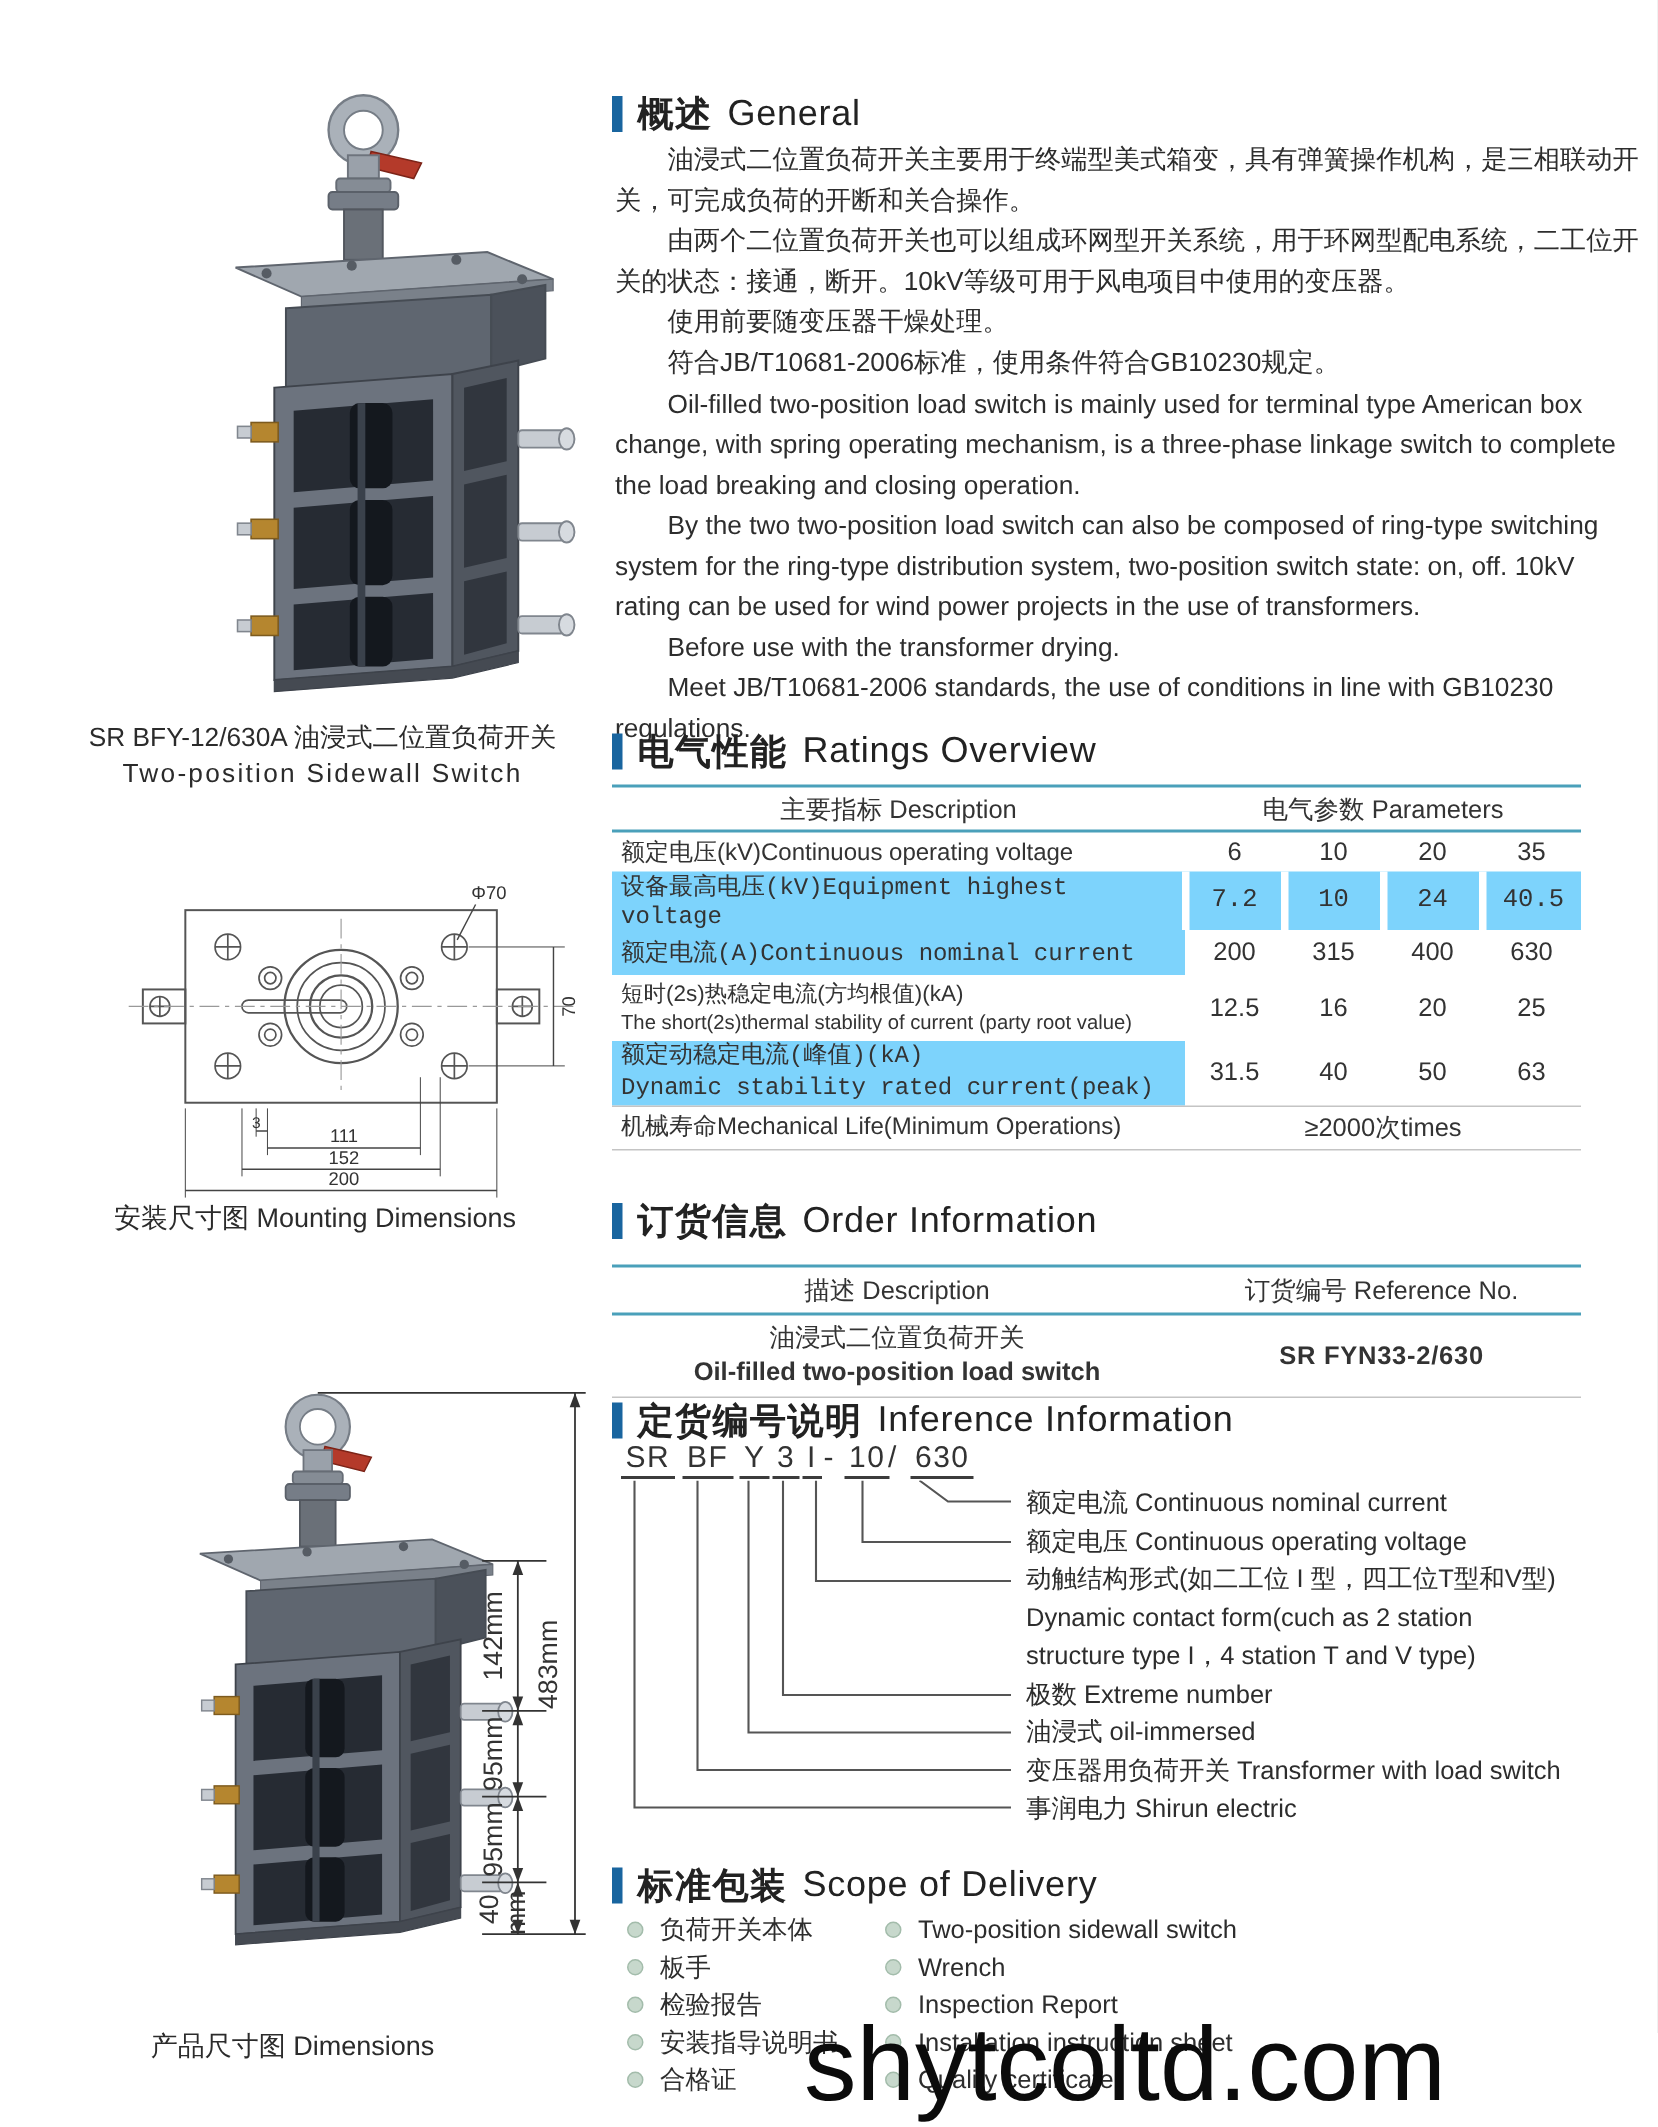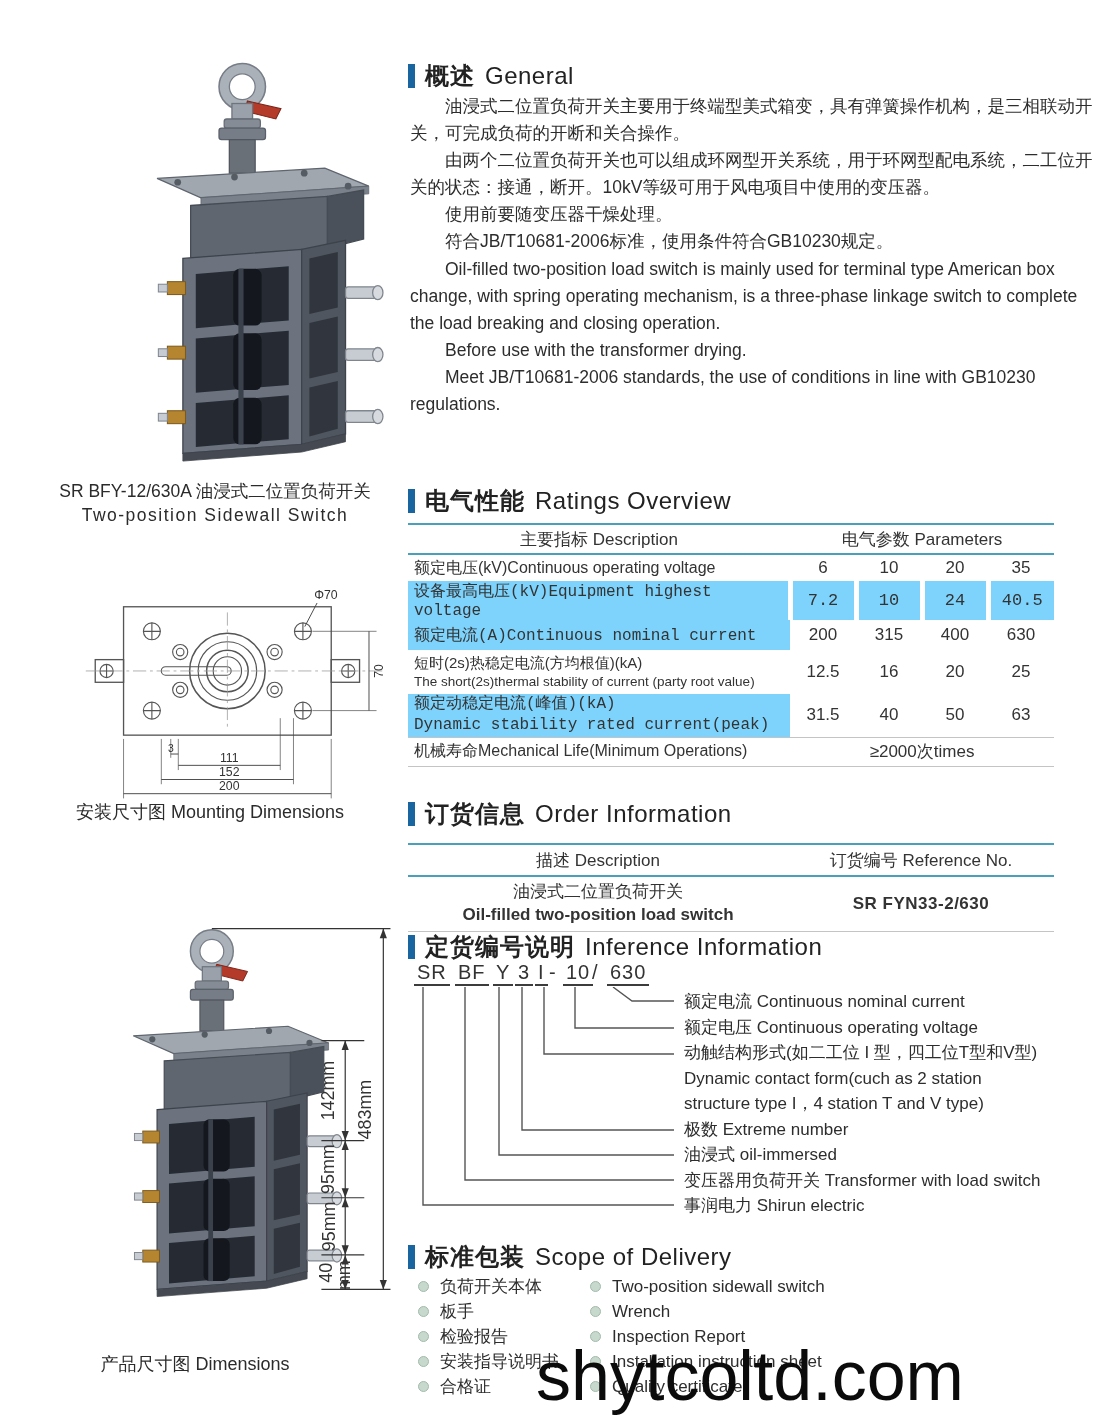--- a/index.html
+++ b/index.html
@@ -243,20 +243,21 @@
     <span class="en">General</span>
   </div>
   <div class="paras" style="top:93px;">
     <p>油浸式二位置负荷开关主要用于终端型美式箱变，具有弹簧操作机构，是三相联动开关，可完成负荷的开断和关合操作。</p>
     <p>由两个二位置负荷开关也可以组成环网型开关系统，用于环网型配电系统，二工位开关的状态：接通，断开。10kV等级可用于风电项目中使用的变压器。</p>
     <p>使用前要随变压器干燥处理。</p>
     <p>符合JB/T10681-2006标准，使用条件符合GB10230规定。</p>
   </div>
   <div class="paras" style="top:256px;">
     <p>Oil-filled two-position load switch is mainly used for terminal type American box change, with spring operating mechanism, is a three-phase linkage switch to complete the load breaking and closing operation.</p>
+    <p>By the two two-position load switch can also be composed of ring-type switching system for the ring-type distribution system, two-position switch state: on, off. 10kV rating can be used for wind power projects in the use of transformers.</p>
     <p>Before use with the transformer drying.</p>
     <p>Meet JB/T10681-2006 standards, the use of conditions in line with GB10230 regulations.</p>
   </div>
 
   <div class="sec-head" style="left:408px;top:485px;">
     <span class="bar"></span>
     <span class="zh">电气性能</span>
     <span class="en">Ratings Overview</span>
   </div>
 

